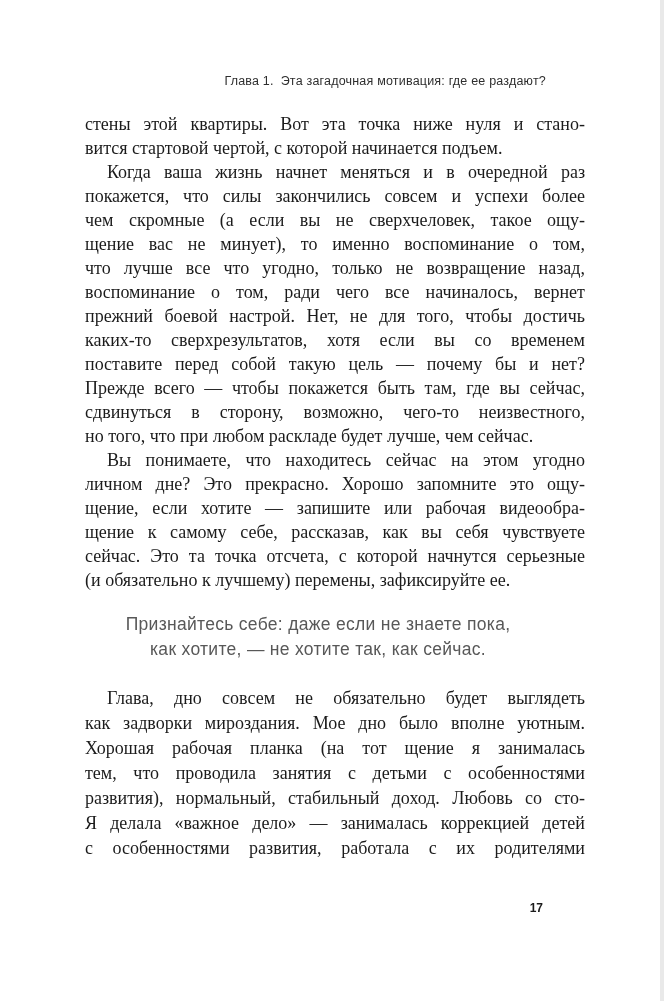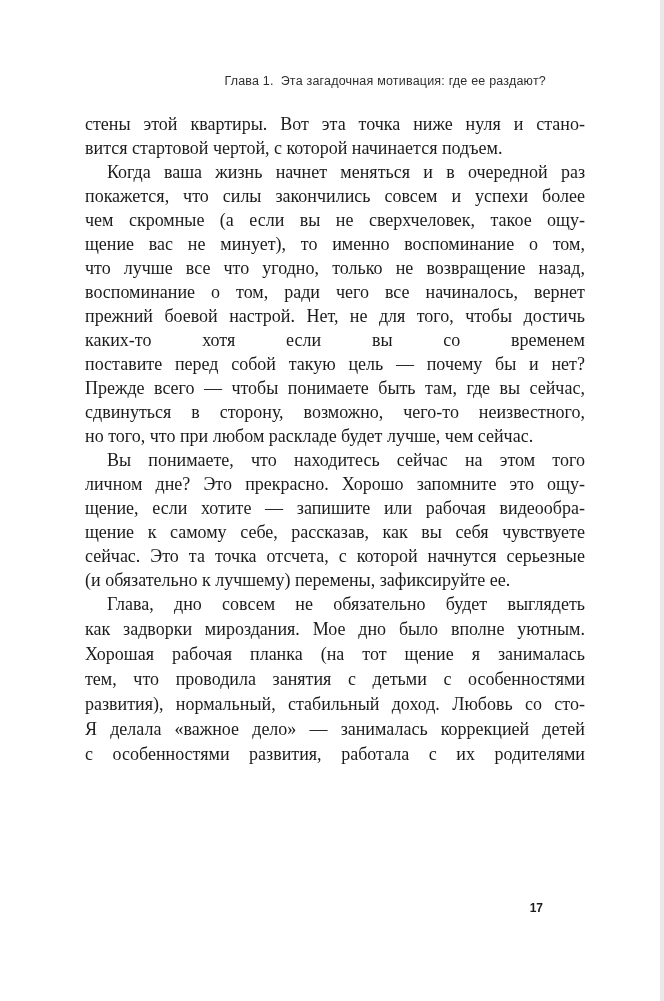--- a/index.html
+++ b/index.html
@@ -173,20 +173,21 @@
           <span>настрой.</span>
           <span>Нет,</span>
           <span>не</span>
           <span>для</span>
           <span>того,</span>
           <span>чтобы</span>
           <span>достичь</span>
         </div>
         <div class="line just">
           <span>каких-то</span>
+          <span>сверхрезультатов,</span>
           <span>хотя</span>
           <span>если</span>
           <span>вы</span>
           <span>со</span>
           <span>временем</span>
         </div>
         <div class="line just">
           <span>поставите</span>
           <span>перед</span>
           <span>собой</span>
@@ -196,21 +197,21 @@
           <span>почему</span>
           <span>бы</span>
           <span>и</span>
           <span>нет?</span>
         </div>
         <div class="line just">
           <span>Прежде</span>
           <span>всего</span>
           <span>—</span>
           <span>чтобы</span>
-          <span>понимаете</span>
+          <span>покажется</span>
           <span>быть</span>
           <span>там,</span>
           <span>где</span>
           <span>вы</span>
           <span>сейчас,</span>
         </div>
         <div class="line just">
           <span>сдвинуться</span>
           <span>в</span>
           <span>сторону,</span>
@@ -222,21 +223,21 @@
       </div>
       <div class="paragraph">
         <div class="line indent just">
           <span>Вы</span>
           <span>понимаете,</span>
           <span>что</span>
           <span>находитесь</span>
           <span>сейчас</span>
           <span>на</span>
           <span>этом</span>
-          <span>того</span>
+          <span>угодно</span>
         </div>
         <div class="line just">
           <span>личном</span>
           <span>дне?</span>
           <span>Это</span>
           <span>прекрасно.</span>
           <span>Хорошо</span>
           <span>запомните</span>
           <span>это</span>
           <span>ощу-</span>
@@ -268,20 +269,24 @@
           <span>та</span>
           <span>точка</span>
           <span>отсчета,</span>
           <span>с</span>
           <span>которой</span>
           <span>начнутся</span>
           <span>серьезные</span>
         </div>
         <div class="line natural">(и обязательно к лучшему) перемены, зафиксируйте ее.</div>
       </div>
+      <div class="quote">
+        <div class="line">Признайтесь себе: даже если не знаете пока,</div>
+        <div class="line">как хотите, — не хотите так, как сейчас.</div>
+      </div>
       <div class="paragraph">
         <div class="line indent just">
           <span>Глава,</span>
           <span>дно</span>
           <span>совсем</span>
           <span>не</span>
           <span>обязательно</span>
           <span>будет</span>
           <span>выглядеть</span>
         </div>

